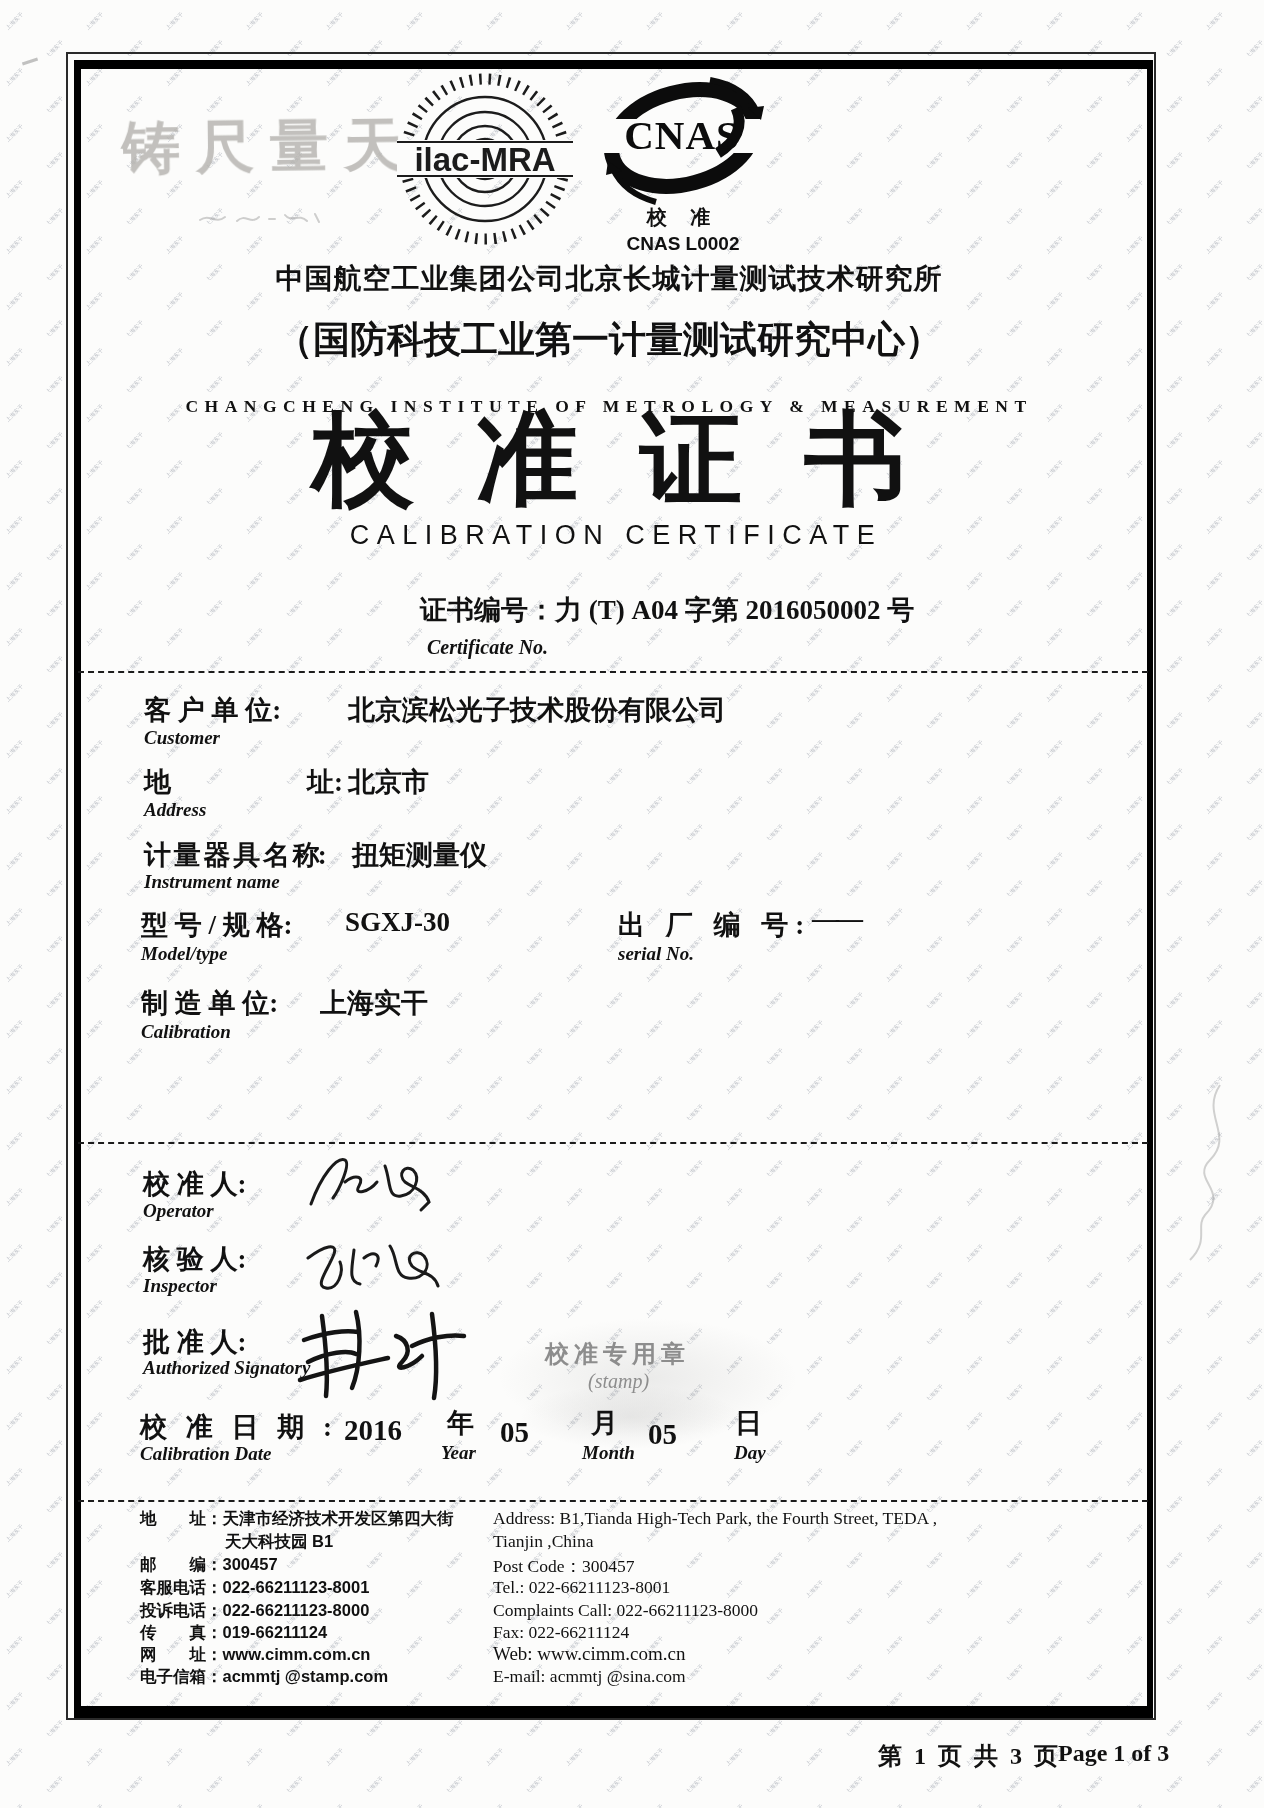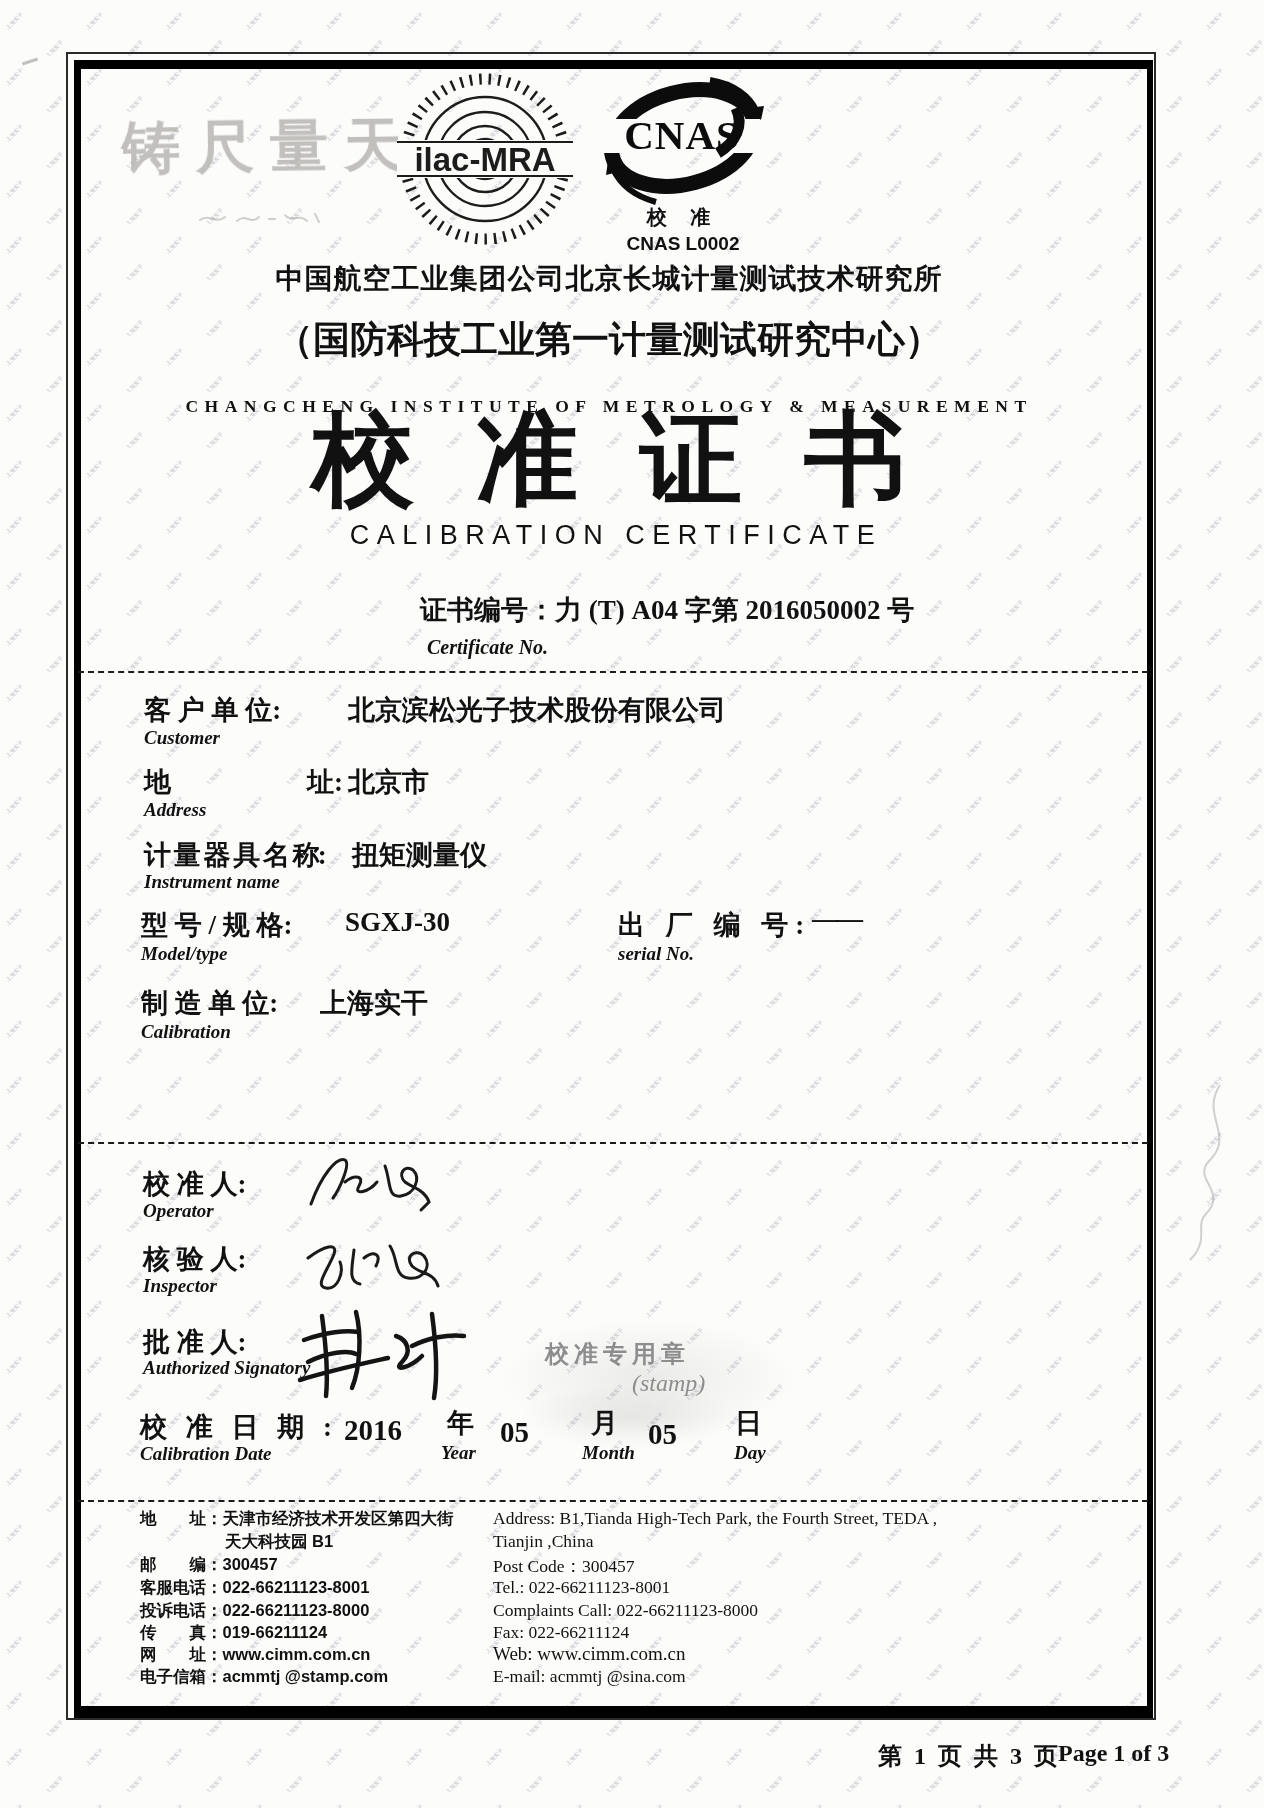--- a/index.html
+++ b/index.html
@@ -141,21 +141,21 @@
   </svg>
 
   <div class="abs z label" style="left:143px;top:1324px;">批 准 人:</div>
   <div class="abs z sub" style="left:143px;top:1357px;">Authorized Signatory</div>
   <svg class="abs z" style="left:292px;top:1296px;" width="190" height="108">
     <path d="M30,20 C34,50 36,80 34,100 M12,44 C34,36 54,34 66,36 M16,66 C36,56 56,54 64,58 M64,16 C70,40 68,72 60,92 M8,84 C40,74 78,66 96,62 M104,40 C116,44 120,56 110,66 C100,76 118,72 130,60 M140,18 C144,48 146,78 142,102 M120,50 C136,42 156,38 172,40" stroke="#141414" stroke-width="4.5" fill="none" stroke-linecap="round"></path>
   </svg>
 
   <div class="abs smudge" style="left:498px;top:1318px;width:300px;height:120px;"></div>
   <div class="abs z gray" style="left:545px;top:1338px;font-size:24px;font-weight:600;letter-spacing:5px;filter:blur(.4px);">校准专用章</div>
-  <div class="abs z it gray" style="left:588px;top:1370px;font-size:24px;filter:blur(.4px);margin-left:44px;">(stamp)</div>
+  <div class="abs z it gray" style="left:588px;top:1370px;font-size:20px;filter:blur(.4px);">(stamp)</div>
   <div class="abs smudge" style="left:520px;top:1385px;width:220px;height:64px;"></div>
 
   <div class="abs z label" style="left:140px;top:1409px;letter-spacing:6px;">校 准 日 期 :</div>
   <div class="abs z sub" style="left:140px;top:1443px;">Calibration Date</div>
   <div class="abs z value" style="left:344px;top:1414px;font-weight:600;font-size:29px;">2016</div>
   <div class="abs z label" style="left:447px;top:1405px;">年</div>
   <div class="abs z sub" style="left:441px;top:1442px;">Year</div>
   <div class="abs z value" style="left:500px;top:1416px;font-weight:600;font-size:29px;">05</div>
   <div class="abs z label" style="left:591px;top:1405px;">月</div>
   <div class="abs z sub" style="left:582px;top:1442px;">Month</div>

